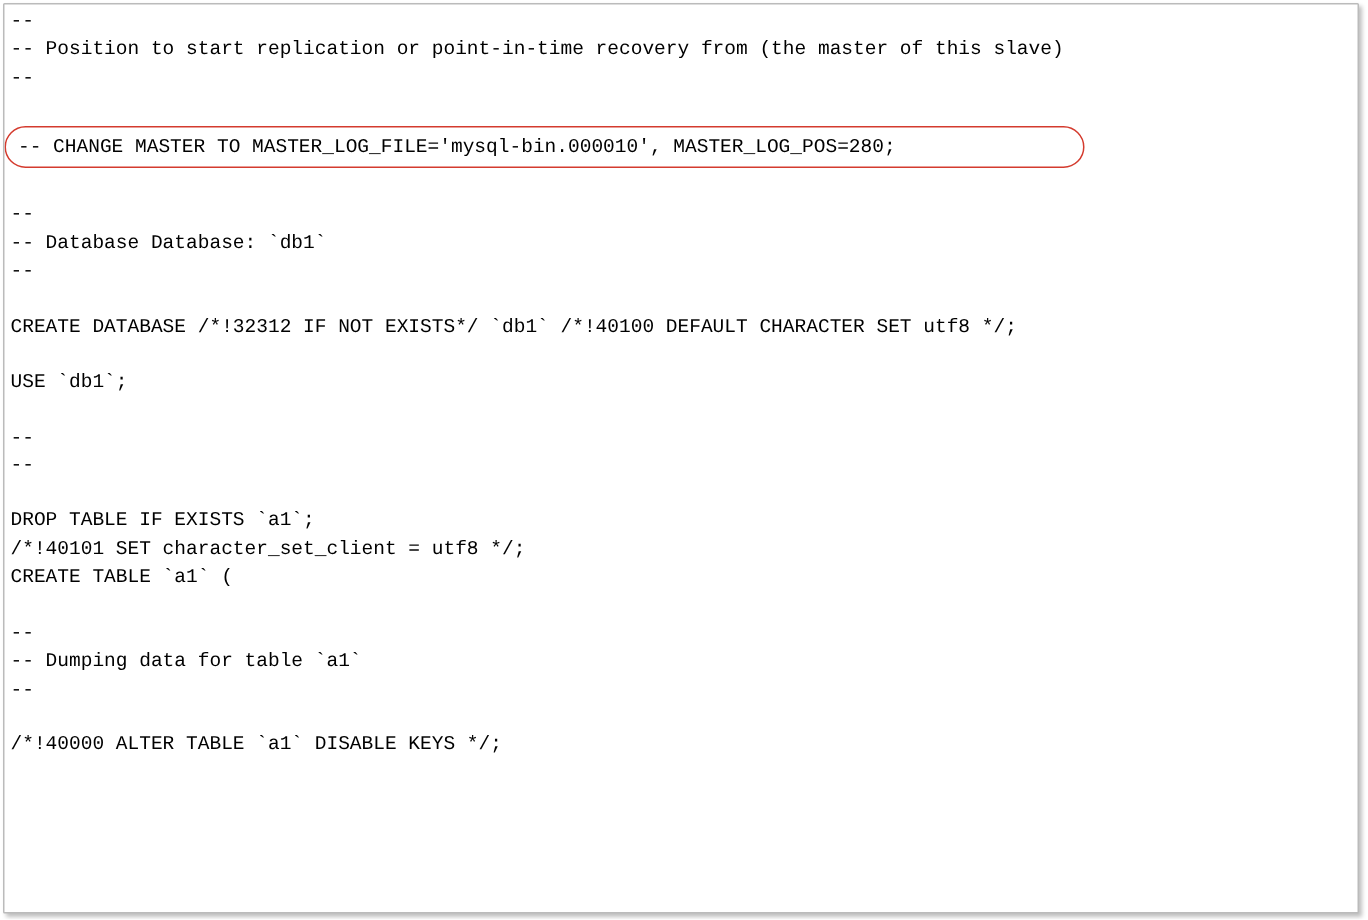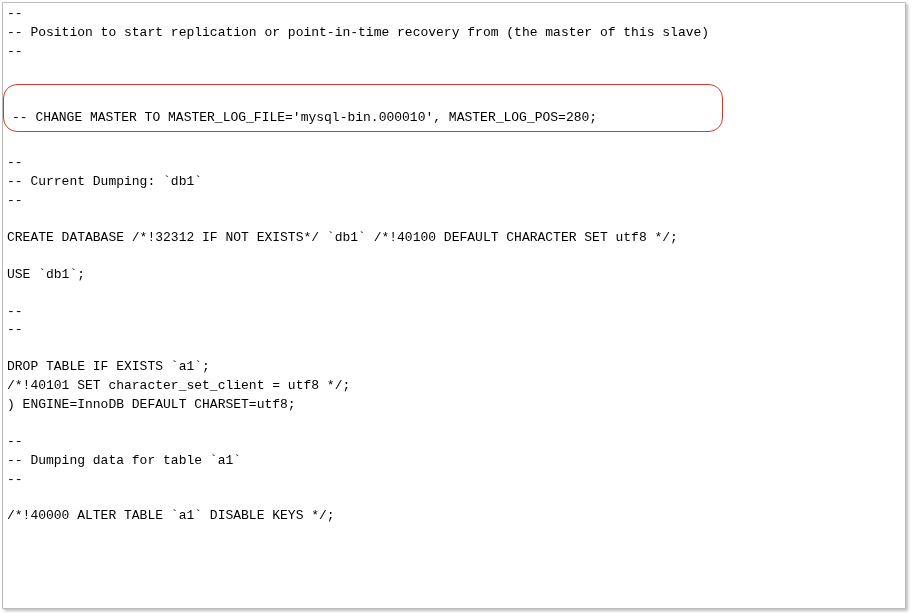--- a/index.html
+++ b/index.html
@@ -27,21 +27,21 @@
       margin: 2px;
       padding: 2px 4px 0 4px;
       box-shadow: 2px 2px 3px rgba(0,0,0,0.25);
       position: relative;
       background: #fff;
       overflow: hidden;
     }
     .highlight-box {
       border: 1.5px solid #d43b2e;
       border-radius: 14px;
-      padding: 24px 8px 4px 8px;
+      padding: 4px 8px 4px 8px;
       margin: 4px 0 4px -4px;
       width: 720px;
     }
     pre, .code-line {
       font-family: "Courier New", Courier, monospace;
       white-space: pre;
       font-size: 13px;
       color: #000;
     }
     .code-line {
@@ -56,33 +56,33 @@
   <div class="code-line">-- Position to start replication or point-in-time recovery from (the master of this slave)</div>
   <div class="code-line">--</div>
   <div class="code-line"></div>
 
   <div class="highlight-box">
     <div class="code-line">-- CHANGE MASTER TO MASTER_LOG_FILE='mysql-bin.000010', MASTER_LOG_POS=280;</div>
   </div>
 
   <div class="code-line"></div>
   <div class="code-line">--</div>
-  <div class="code-line">-- Current Dumping: `db1`</div>
+  <div class="code-line">-- Database Database: `db1`</div>
   <div class="code-line">--</div>
   <div class="code-line"></div>
   <div class="code-line">CREATE DATABASE /*!32312 IF NOT EXISTS*/ `db1` /*!40100 DEFAULT CHARACTER SET utf8 */;</div>
   <div class="code-line"></div>
   <div class="code-line">USE `db1`;</div>
   <div class="code-line"></div>
   <div class="code-line">--</div>
   <div class="code-line">--</div>
   <div class="code-line"></div>
   <div class="code-line">DROP TABLE IF EXISTS `a1`;</div>
   <div class="code-line">/*!40101 SET character_set_client = utf8 */;</div>
-  <div class="code-line">) ENGINE=InnoDB DEFAULT CHARSET=utf8;</div>
+  <div class="code-line">CREATE TABLE `a1` (</div>
   <div class="code-line"></div>
   <div class="code-line">--</div>
   <div class="code-line">-- Dumping data for table `a1`</div>
   <div class="code-line">--</div>
   <div class="code-line"></div>
   <div class="code-line">/*!40000 ALTER TABLE `a1` DISABLE KEYS */;</div>
 
 </div>
 
 </body></html>

